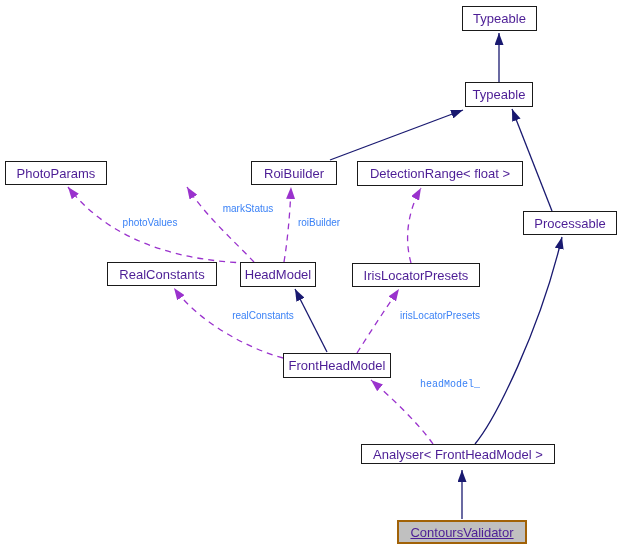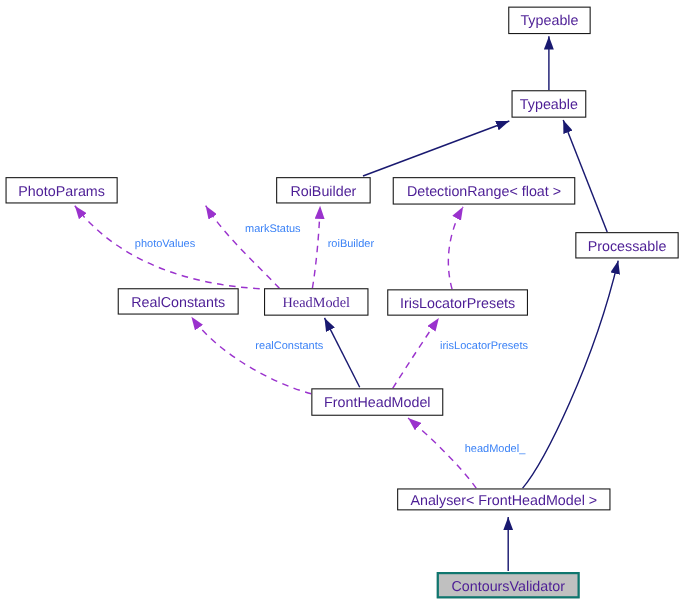--- a/index.html
+++ b/index.html
@@ -24,22 +24,23 @@
     display: flex;
     align-items: center;
     justify-content: center;
     font-size: 13px;
     color: #4c1d95;
     white-space: nowrap;
     cursor: pointer;
   }
   .node.highlighted {
     background: #c0c0c0;
-    border: 2px solid #0f766e;
+    border: 2px solid #a16207;
     cursor: default;
+    text-decoration: underline;
   }
   .edge-label {
     position: absolute;
     transform: translate(-50%, -50%);
     font-size: 10px;
     color: #3b82f6;
     white-space: nowrap;
   }
   path.edge-inheritance {
     fill: none;
@@ -78,24 +79,24 @@
       <path d="M357,353 C371,331 386,308 399,289" class="edge-usage" stroke="#9a32cd" marker-end="url(#arrow-usage)"></path>
       <path d="M433,444 C419,424 392,398 371,380" class="edge-usage" stroke="#9a32cd" marker-end="url(#arrow-usage)"></path>
     </svg>
 <div class="node" style="left: 462px; top: 6px; width: 75px; height: 25px;">Typeable</div>
     <div class="node" style="left: 465px; top: 82px; width: 68px; height: 25px;">Typeable</div>
     <div class="node" style="left: 5px; top: 161px; width: 102px; height: 24px;">PhotoParams</div>
     <div class="node" style="left: 251px; top: 161px; width: 86px; height: 24px;">RoiBuilder</div>
     <div class="node" style="left: 523px; top: 211px; width: 94px; height: 24px;">Processable</div>
     <div class="node" style="left: 357px; top: 161px; width: 166px; height: 25px;">DetectionRange&lt; float &gt;</div>
     <div class="node" style="left: 107px; top: 262px; width: 110px; height: 24px;">RealConstants</div>
-    <div class="node" style="left: 240px; top: 262px; width: 95px; height: 25px; font-family: Liberation Serif, serif;">HeadModel</div>
+    <div class="node" style="left: 240px; top: 262px; width: 76px; height: 25px;">HeadModel</div>
     <div class="node" style="left: 352px; top: 263px; width: 128px; height: 24px;">IrisLocatorPresets</div>
-    <div class="node" style="left: 283px; top: 353px; width: 120px; height: 25px;">FrontHeadModel</div>
+    <div class="node" style="left: 283px; top: 353px; width: 108px; height: 25px;">FrontHeadModel</div>
     <div class="node" style="left: 361px; top: 444px; width: 194px; height: 20px;">Analyser&lt; FrontHeadModel &gt;</div>
     <div class="node highlighted" style="left: 397px; top: 520px; width: 130px; height: 24px;">ContoursValidator</div>
     <div class="edge-label" style="left: 150px; top: 222px;">photoValues</div>
     <div class="edge-label" style="left: 248px; top: 208px;">markStatus</div>
     <div class="edge-label" style="left: 319px; top: 222px;">roiBuilder</div>
     <div class="edge-label" style="left: 263px; top: 315px;">realConstants</div>
     <div class="edge-label" style="left: 440px; top: 315px;">irisLocatorPresets</div>
-    <div class="edge-label" style="left: 450px; top: 408px;">headModel_</div>
+    <div class="edge-label" style="left: 450px; top: 384px; font-family: Liberation Mono, monospace;">headModel_</div>
   </div>
 
 </body></html>

